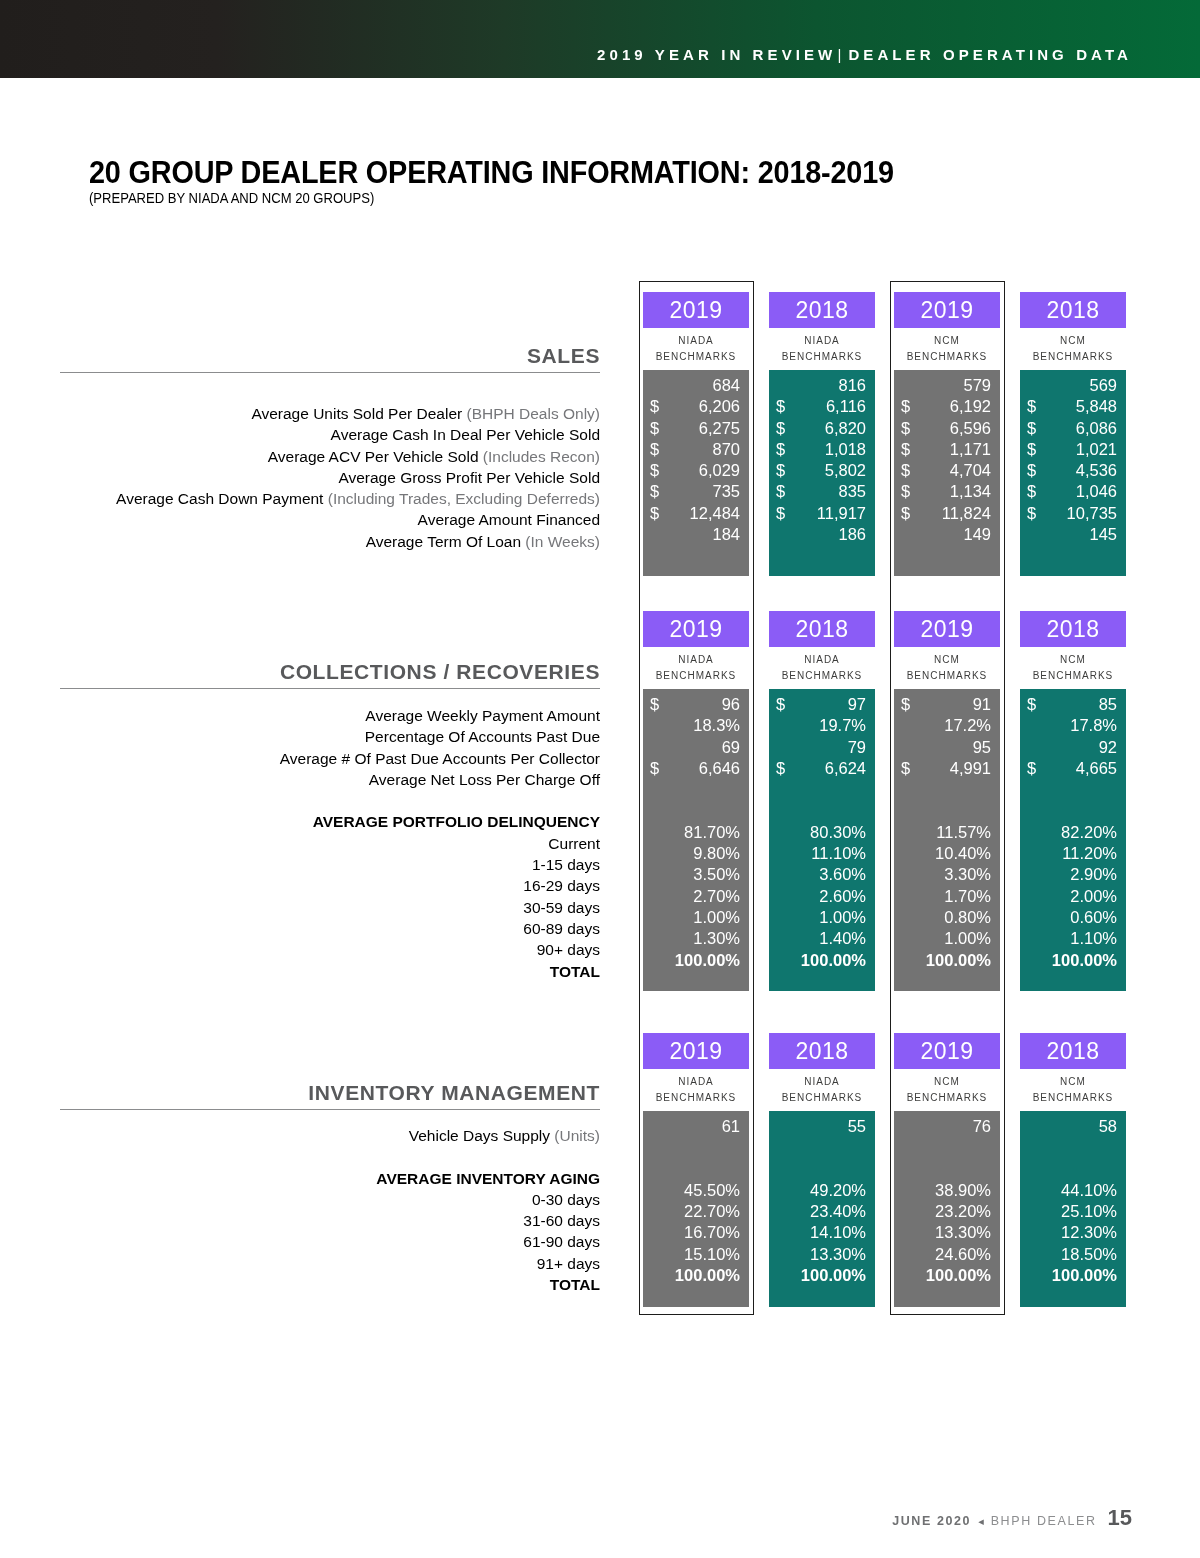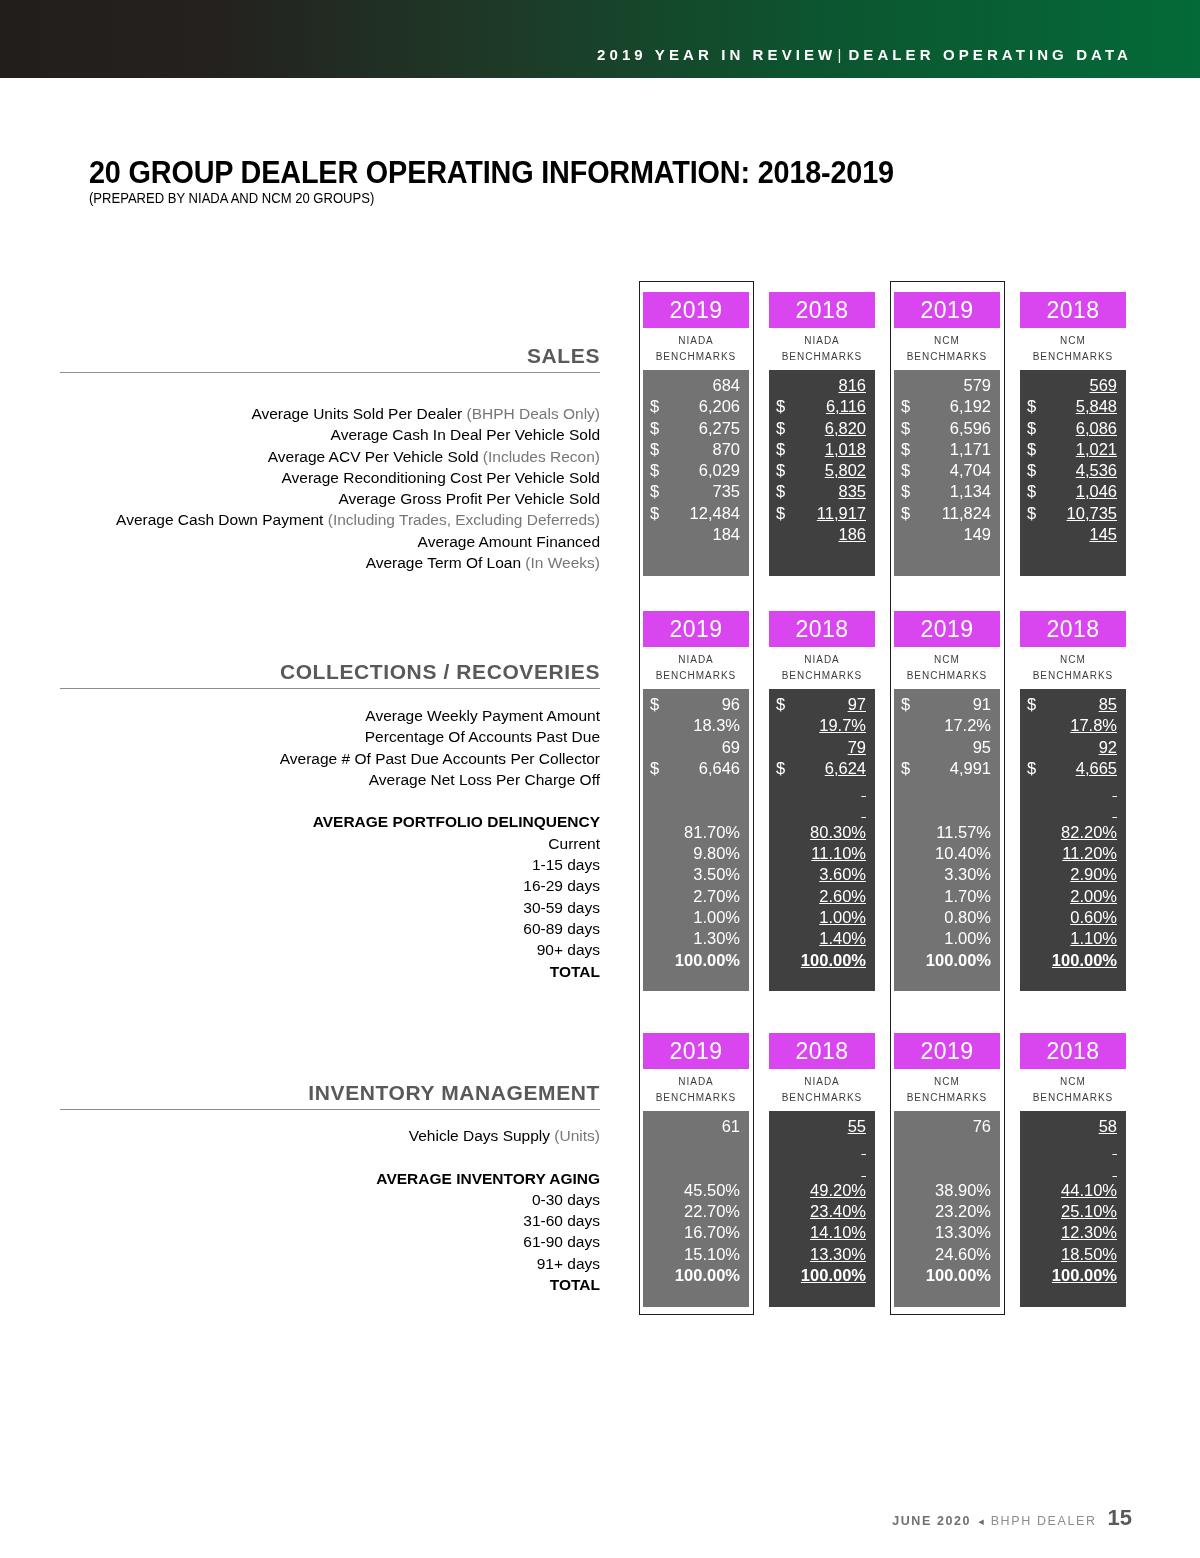--- a/index.html
+++ b/index.html
@@ -95,21 +95,21 @@
   }
   .spacer-row { height: 21.3px; }
 
   
   .col {
     position: absolute;
     width: 106px;
   }
   .col-head {
     height: 36px;
-    background: #d946ef;
+    background: #8b5cf6;
     color: #ffffff;
     font-size: 23px;
     font-weight: 300;
     display: flex;
     align-items: center;
     justify-content: center;
     letter-spacing: 0.5px;
   }
   .col-sub {
     margin-top: 5px;
@@ -122,21 +122,21 @@
   }
   .col-body {
     margin-top: 5px;
     padding: 5px 9px 5px 5px;
     text-align: right;
     font-size: 16.5px;
     line-height: 21.3px;
     color: #ffffff;
   }
   .col-body.orange { background: #737373; }
-  .col-body.green  { background: #404040; text-decoration: underline; }
+  .col-body.green  { background: #0f766e; }
   .val { white-space: nowrap; }
   .val.bold { font-weight: bold; }
   .val .cur {
     float: left;
     margin-left: 2px;
   }
 
   
   .frame {
     position: absolute;
@@ -189,21 +189,20 @@
 <div class="frame" style="left:639px; top:281px; width:113px; height:1032px;"></div>
 <div class="frame" style="left:890px; top:281px; width:113px; height:1032px;"></div>
 
 <div class="left-col" style="top:344px;">
   <div class="sec-head">SALES</div>
 </div>
 <div class="left-col" style="top:403px;">
   <div class="row-label"><span>Average Units Sold Per Dealer </span><span class="dim">(BHPH Deals Only)</span></div>
   <div class="row-label"><span>Average Cash In Deal Per Vehicle Sold</span><span class="dim"></span></div>
   <div class="row-label"><span>Average ACV Per Vehicle Sold </span><span class="dim">(Includes Recon)</span></div>
-  <div class="row-label"><span>Average Reconditioning Cost Per Vehicle Sold</span><span class="dim"></span></div>
   <div class="row-label"><span>Average Gross Profit Per Vehicle Sold</span><span class="dim"></span></div>
   <div class="row-label"><span>Average Cash Down Payment </span><span class="dim">(Including Trades, Excluding Deferreds)</span></div>
   <div class="row-label"><span>Average Amount Financed</span><span class="dim"></span></div>
   <div class="row-label"><span>Average Term Of Loan </span><span class="dim">(In Weeks)</span></div>
 </div>
 
 <div class="left-col" style="top:660px;">
   <div class="sec-head">COLLECTIONS / RECOVERIES</div>
 </div>
 <div class="left-col" style="top:705px;">

